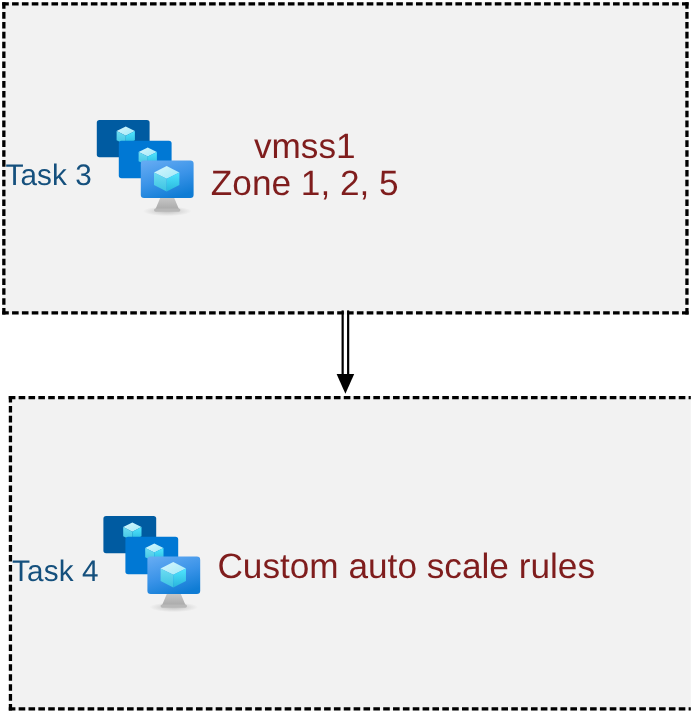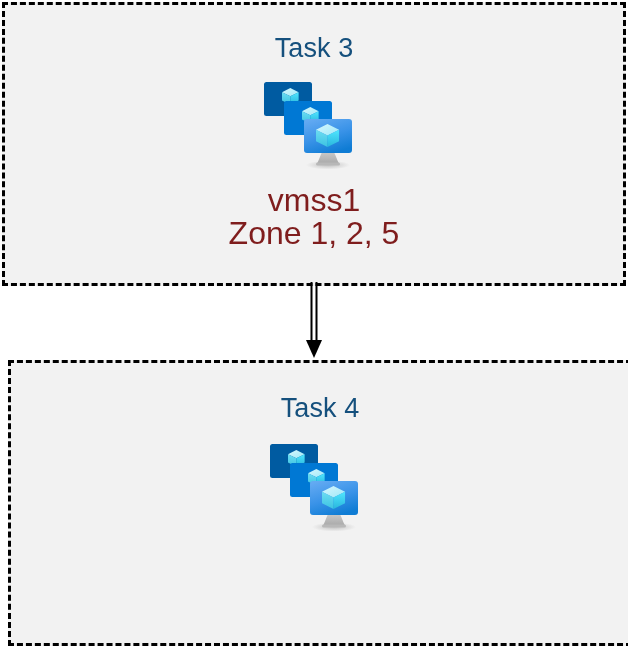--- a/index.html
+++ b/index.html
@@ -24,21 +24,21 @@
     height: 654px;
   }
 
   
   .task-box {
     position: absolute;
     box-sizing: border-box;
     background: #f2f2f2;
     border: 3px dashed #000000;
     display: flex;
-    flex-direction: column;
+    flex-direction: row;
     align-items: center;
   }
 
   #box-task-3 {
     left: 2px;
     top: 2px;
     width: 624px;
     height: 284px;
   }
 
@@ -244,15 +244,18 @@
           <rect x="44" y="43" width="48" height="34" rx="3" fill="url(#frontScreenGrad4)"></rect>
           <g transform="translate(56,48) scale(0.72)">
             <polygon points="16,0 32,8 16,16 0,8" fill="url(#cubeTopA4)"></polygon>
             <polygon points="0,8 16,16 16,32 0,24" fill="url(#cubeLeftA4)"></polygon>
             <polygon points="32,8 32,24 16,32 16,16" fill="url(#cubeRightA4)"></polygon>
           </g>
         </g>
       </svg>
     </div>
 
+    <div class="caption-block">
+      <div>Custom auto scale rules</div>
+    </div>
   </div>
 
 </div>
 
 </body></html>

